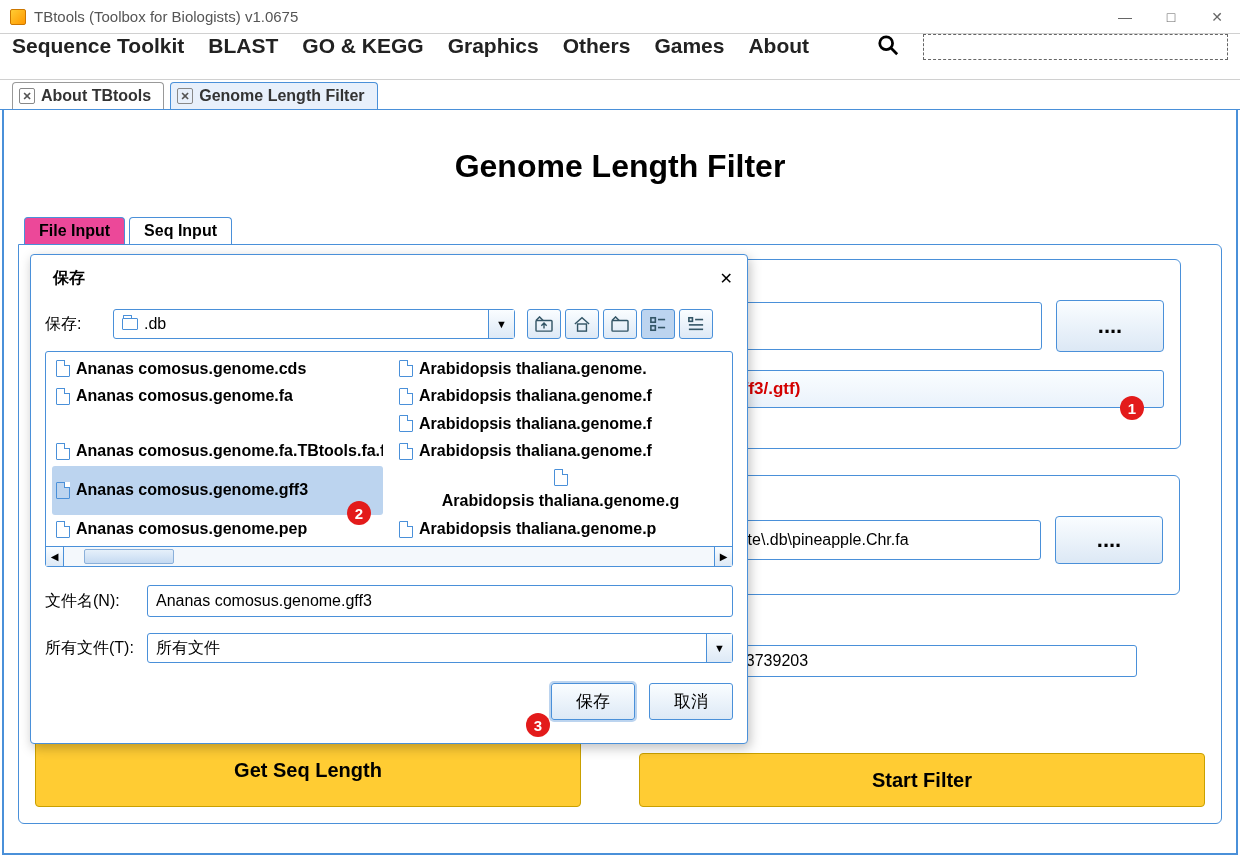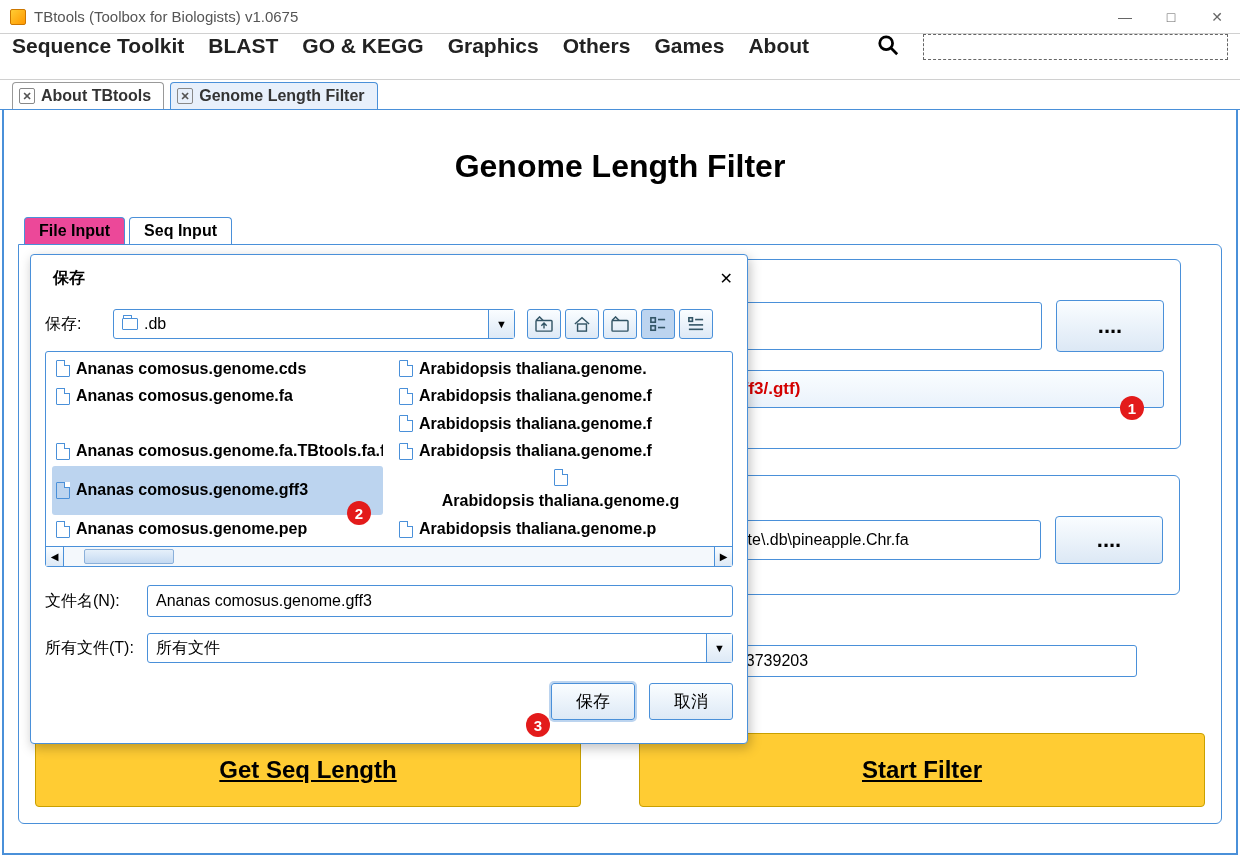--- a/index.html
+++ b/index.html
@@ -27,21 +27,21 @@
   .subtabs { display:flex; gap:4px; margin-left:6px; }
   .subtab { padding:4px 14px; border:1px solid #4a90d9; border-bottom:none; border-radius:4px 4px 0 0; font-size:16px; font-weight:bold; background:#fff; cursor:pointer; }
   .subtab.active { background:#ec4899; }
   .subtab-body { border:1px solid #4a90d9; border-radius:0 6px 6px 6px; height:580px; position:relative; padding:16px; }
   
   .group { position:absolute; border:1px solid #4a90d9; border-radius:6px; padding:40px 16px 16px 16px; }
   .group-title { position:absolute; top:-12px; left:14px; background:#fff; padding:0 6px; font-size:16px; font-weight:bold; }
   .flexrow { display:flex; gap:14px; align-items:center; }
   input[type=text] { height:32px; border:1px solid #4a90d9; border-radius:3px; padding:0 8px; font-size:16px; }
   .dotsbtn { width:108px; height:52px; border:1px solid #4a90d9; border-radius:4px; background:linear-gradient(#fafdff,#dce8f5); font-size:22px; font-weight:bold; cursor:pointer; display:flex; align-items:center; justify-content:center; }
-  .bigbtn { border:1px solid #c9a000; background:#ffcc33; font-size:24px; font-weight:bold; border-radius:4px; cursor:pointer;text-decoration:underline; }
+  .bigbtn { border:1px solid #c9a000; background:#ffcc33; font-size:20px; font-weight:bold; border-radius:4px; cursor:pointer; }
   .redlabel { color:#d40000; font-size:17px; font-weight:bold; }
   
   .dialog { position:absolute; left:30px; top:254px; width:718px; height:490px; background:#fff; border:1px solid #4a90d9; border-radius:4px; box-shadow:2px 4px 12px rgba(0,0,0,.25); z-index:50; padding:8px 14px 14px 14px; }
   .dialog-title { display:flex; align-items:center; gap:8px; height:30px; }
   .dialog-title .t { font-size:16px; font-weight:bold; flex:1; }
   .dialog-title .close { font-size:16px; cursor:pointer; }
   .dialog-row { display:flex; align-items:center; gap:12px; margin-top:16px; }
   .dialog-row label { width:90px; font-size:16px; }
   .combo { display:flex; align-items:center; border:1px solid #4a90d9; border-radius:3px; height:30px; }
   .combo .txt { flex:1; padding:0 8px; font-size:16px; display:flex; align-items:center; gap:6px; }
@@ -133,21 +133,21 @@
         <div class="dotsbtn" style="height:48px;">....</div>
       </div>
     </div>
 
     <div style="position:absolute; left:700px; top:400px; display:flex; align-items:center; ">
       <span style="font-size:16px;">th:</span>
       <input type="text" style="width: 400px; height: 32px;" value="3739203">
     </div>
 
     <button class="bigbtn" style="position:absolute; left:16px; bottom:16px; width:546px; height:74px;">Get Seq Length</button>
-    <button class="bigbtn" style="position:absolute; right:16px; bottom:16px; width:566px; height:74px;">Start Filter</button>
+    <button class="bigbtn" style="position:absolute; right:16px; bottom:16px; width:566px; height:54px;">Start Filter</button>
 
   </div>
 </div>
 
 <div class="dialog">
   <div class="dialog-title">
     <div class="app-icon" style="margin:0;"></div>
     <div class="t">保存</div>
     <div class="close">✕</div>
   </div>

